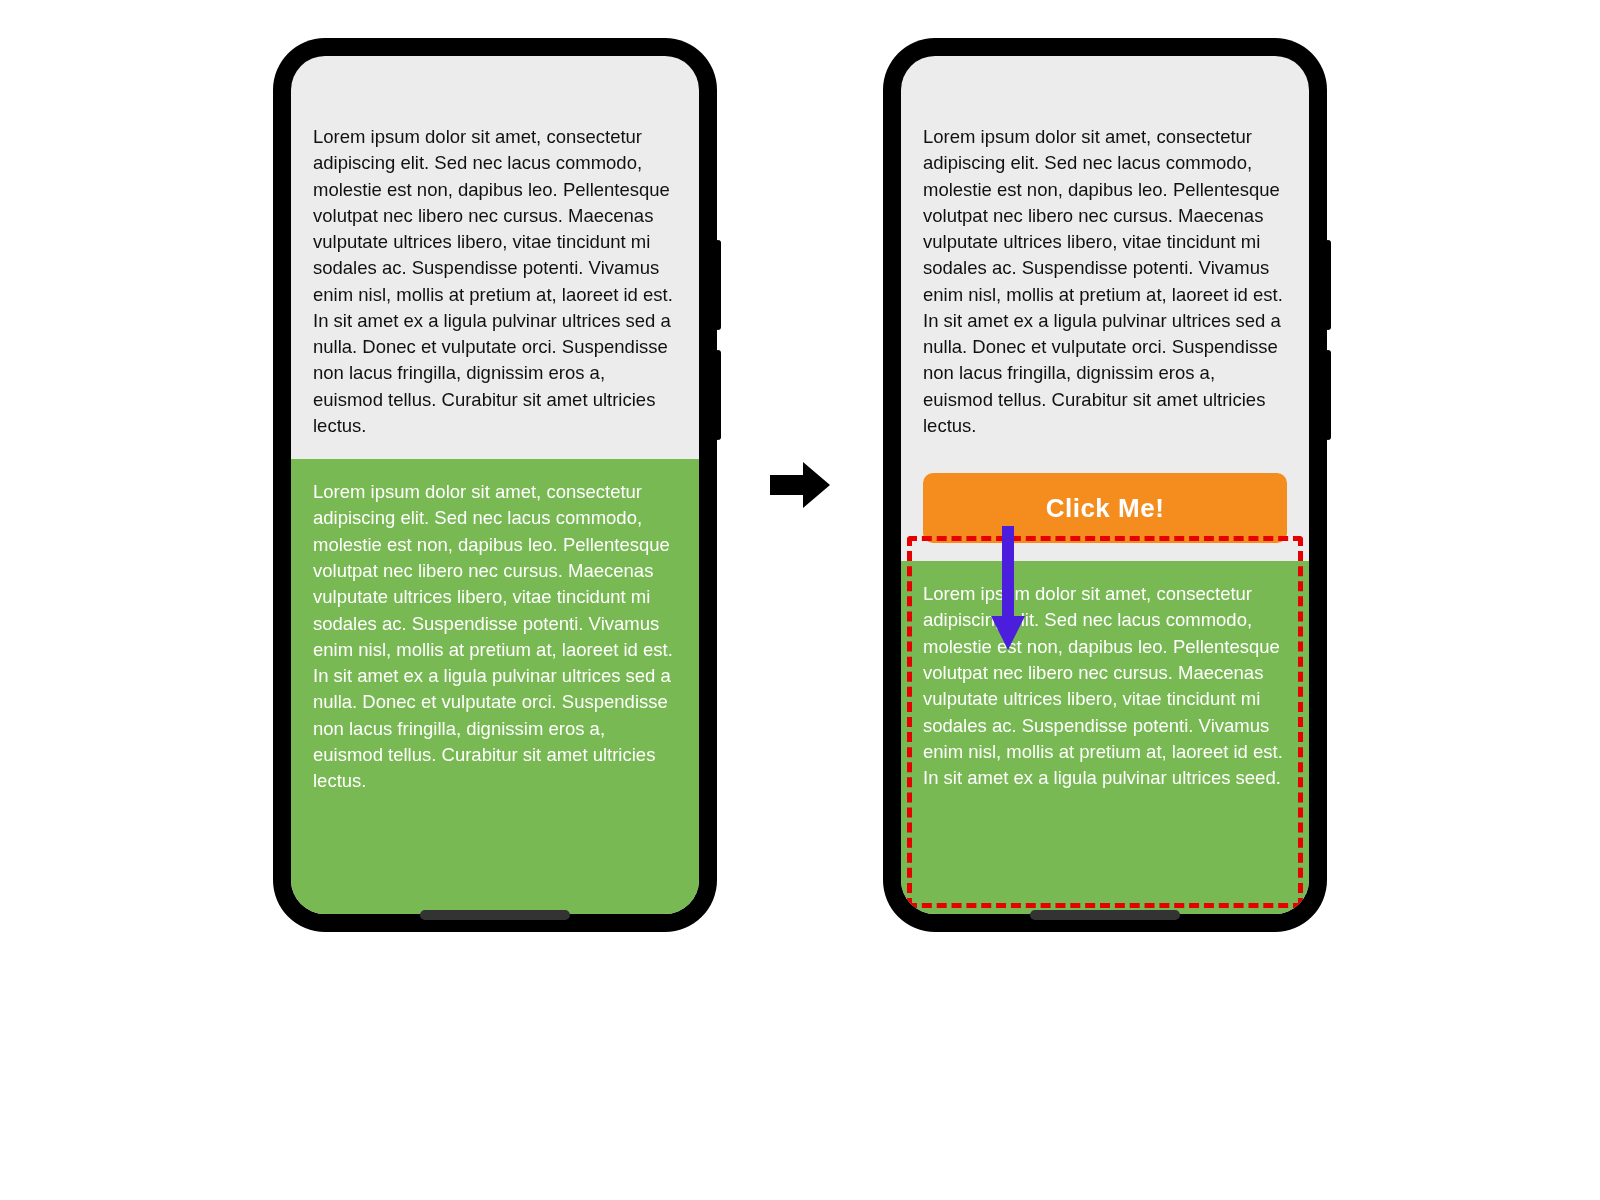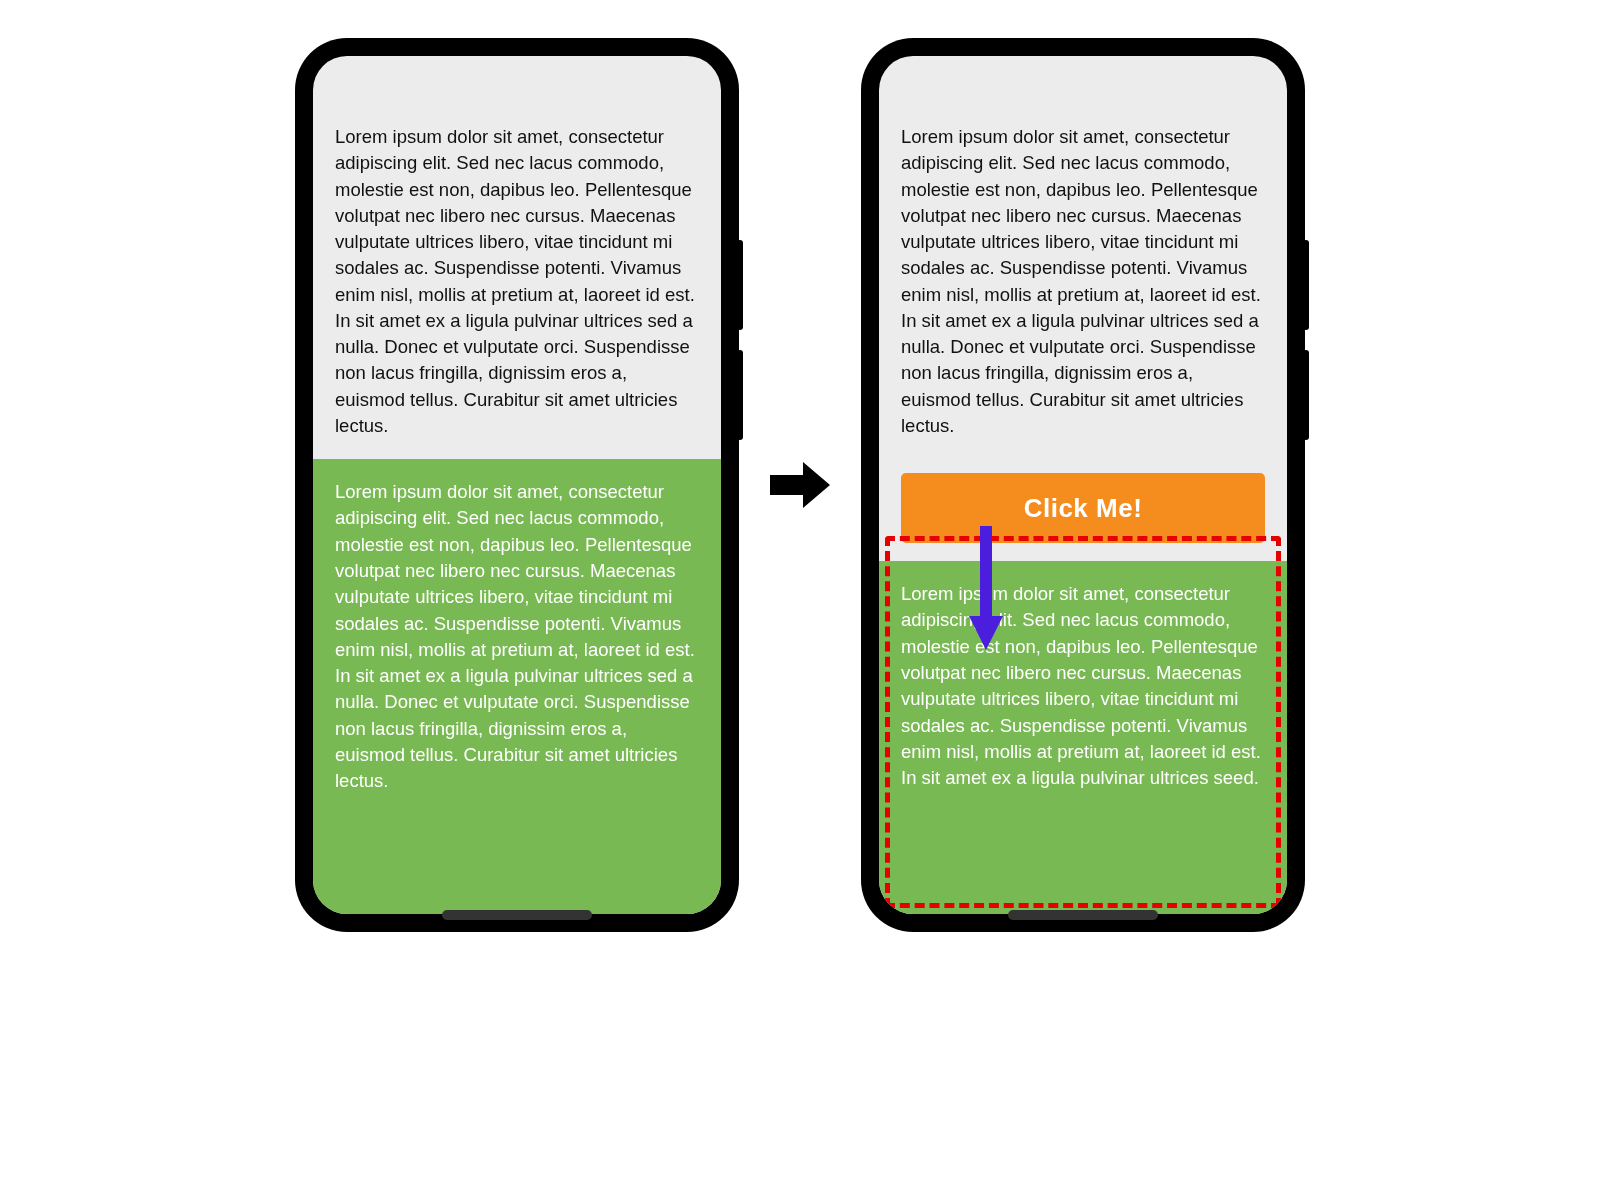--- a/index.html
+++ b/index.html
@@ -7,21 +7,21 @@
       width: 1600px;
       height: 1200px;
       background: #ffffff;
       font-family: Arial, Helvetica, sans-serif;
       position: relative;
     }
     .stage {
       display: flex;
       align-items: center;
       justify-content: center;
-      gap: 28px;
+      gap: 50px;
       padding-top: 40px;
     }
     .phone {
       width: 440px;
       height: 890px;
       background: #000000;
       border-radius: 50px;
       padding: 16px;
       position: relative;
       box-shadow: 0 0 0 2px #000;
@@ -83,21 +83,21 @@
       line-height: 1.42;
     }
     .button-row {
       padding: 14px 22px 18px 22px;
       background: #ececec;
     }
     .cta {
       width: 100%;
       height: 70px;
       background: #f58d1e;
-      border-radius: 5px;
+      border-radius: 10px;
       display: flex;
       align-items: center;
       justify-content: center;
       color: #ffffff;
       font-size: 26px;
       font-weight: bold;
       letter-spacing: 0.5px;
     }
     .bottom-bar {
       position: absolute;

